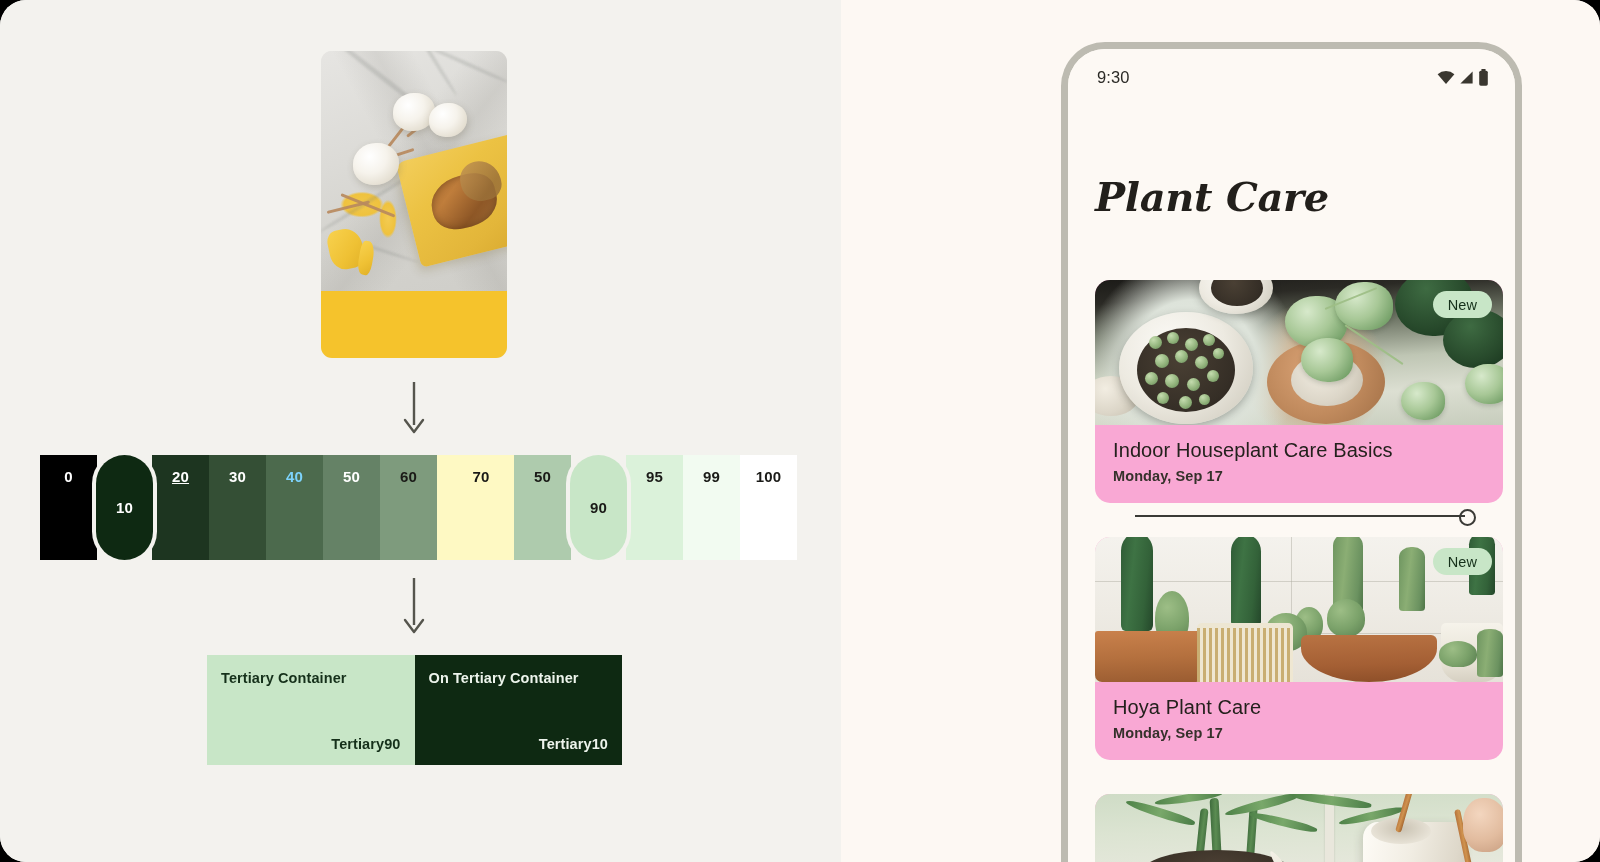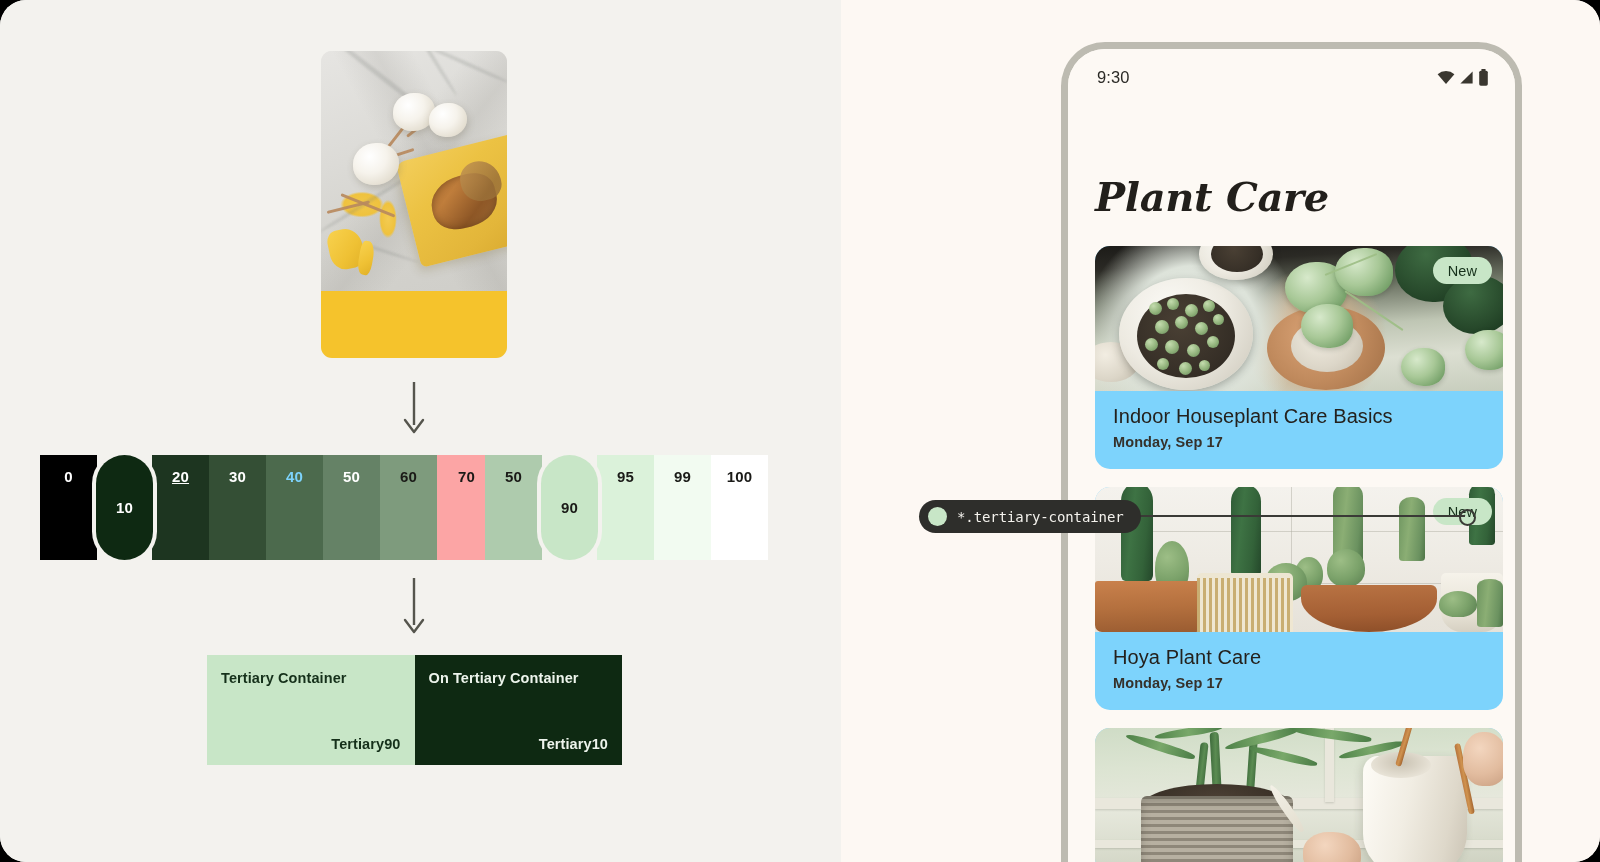--- a/index.html
+++ b/index.html
@@ -242,24 +242,25 @@
   }
 
   #card-list {
     position: absolute;
     left: 27px; top: 197px;
     width: 408px;
   }
   .plant-card {
     position: relative;
     width: 408px;
-    background: #7dd3fc;
+    background: #f9a8d4;
     border-radius: 15px;
     overflow: hidden;
     margin-bottom: 18px;
+    margin-top: 34px;
   }
   .card-media {
     position: relative;
     width: 408px;
     height: 145px;
     overflow: hidden;
   }
   .card-body {
     padding: 14px 18px 19px 18px;
   }
@@ -540,21 +541,21 @@
         </div>
         <div class="swatch" style="background: rgb(76, 106, 77); width: 57px;">
           <span class="swatch-label" style="color: #7dd3fc;">40</span>
         </div>
         <div class="swatch" style="background: rgb(101, 130, 102); width: 57px;">
           <span class="swatch-label" style="color: rgb(255, 255, 255);">50</span>
         </div>
         <div class="swatch" style="background: rgb(126, 155, 125); width: 57px;">
           <span class="swatch-label" style="color: rgb(26, 26, 23);">60</span>
         </div>
-        <div class="swatch" style="background: #fca5a5; width: 48px; padding-left: 11px;">
+        <div class="swatch" style="background: #fef9c3; width: 77px; padding-left: 11px;">
           <span class="swatch-label" style="color: rgb(26, 26, 23);">70</span>
         </div>
         <div class="swatch" style="background: rgb(174, 203, 173); width: 57px;">
           <span class="swatch-label" style="color: rgb(26, 26, 23);">50</span>
         </div>
         <div class="swatch highlighted" style="background: rgb(200, 230, 199); width: 57px; box-shadow: rgb(243, 242, 238) 0px 0px 0px 4px;">
           <span class="swatch-label" style="color: rgb(26, 26, 23);">90</span>
         </div>
         <div class="swatch" style="background: rgb(219, 242, 218); width: 57px;">
           <span class="swatch-label" style="color: rgb(26, 26, 23);">95</span>
@@ -707,18 +708,14 @@
           </div>
 
         </div>
 
       </div>
     </div>
   </div>
 
   <div id="annotation-line"></div>
   <div id="annotation-dot"></div>
-  <div id="annotation-chip">
-    <span id="annotation-swatch-dot" style="background: rgb(200, 230, 199);"></span>
-    <span id="annotation-text">*.tertiary-container</span>
-  </div>
 
 </div>
 
 </body></html>

